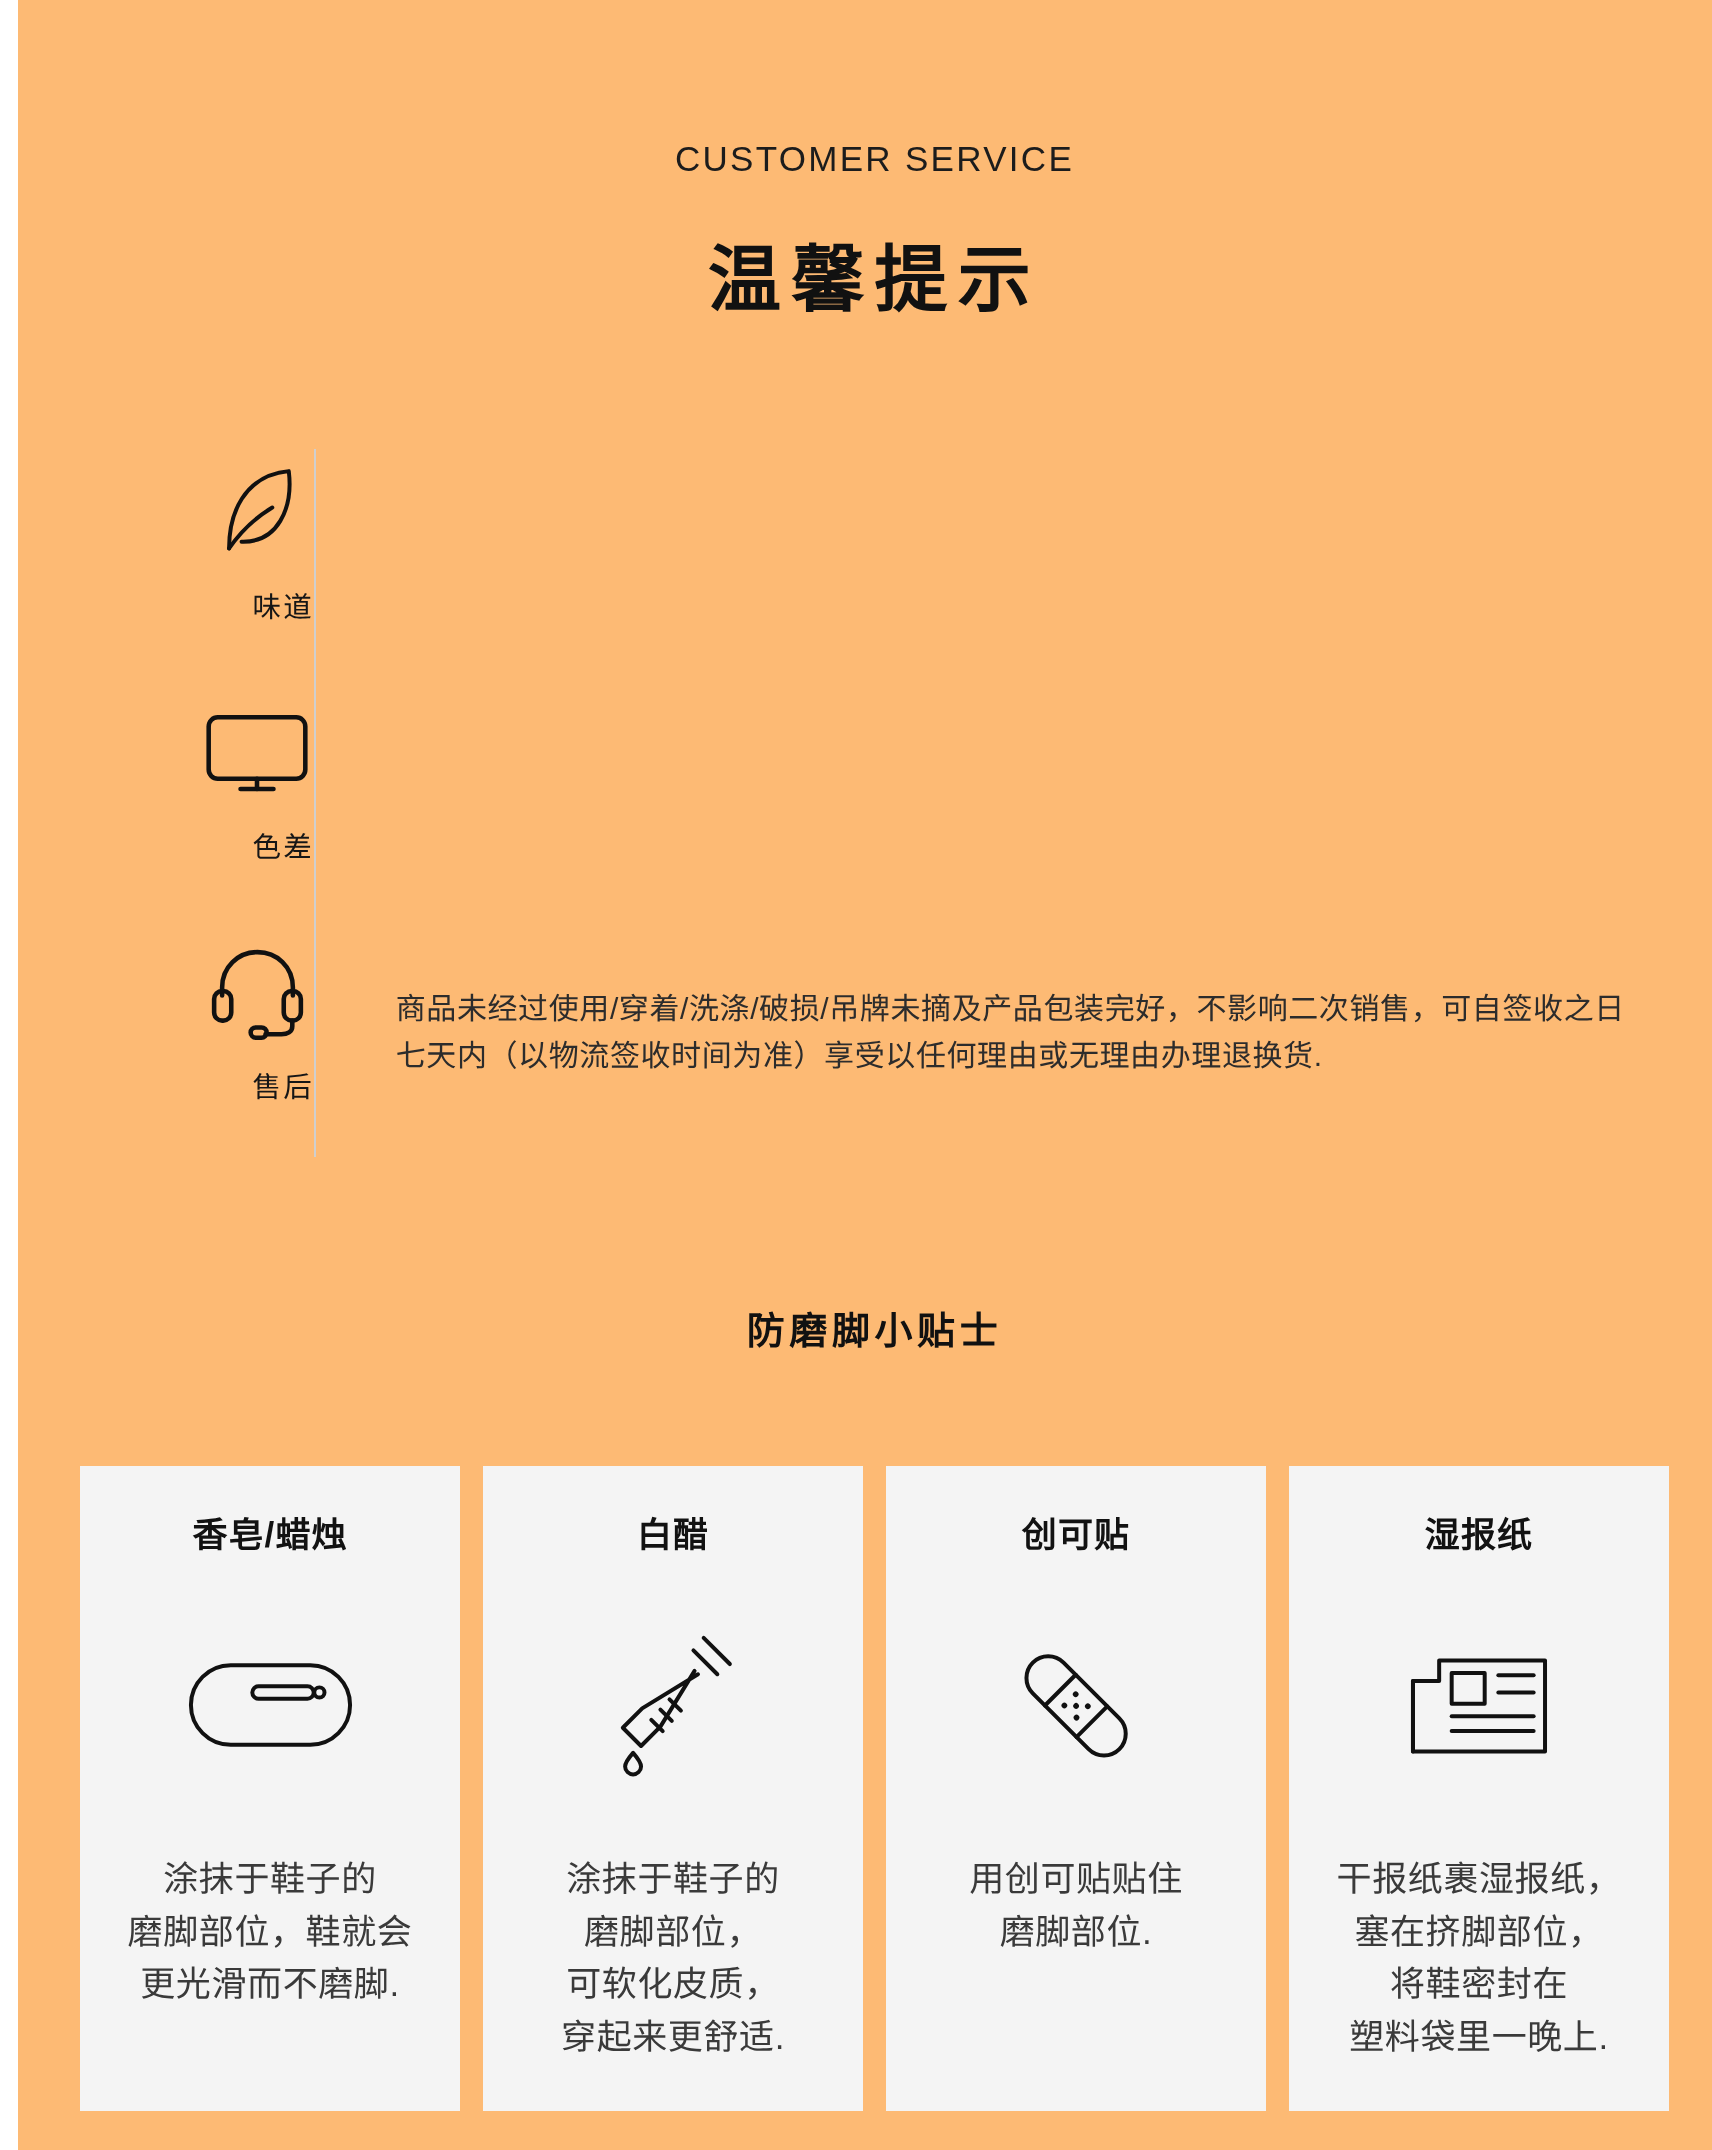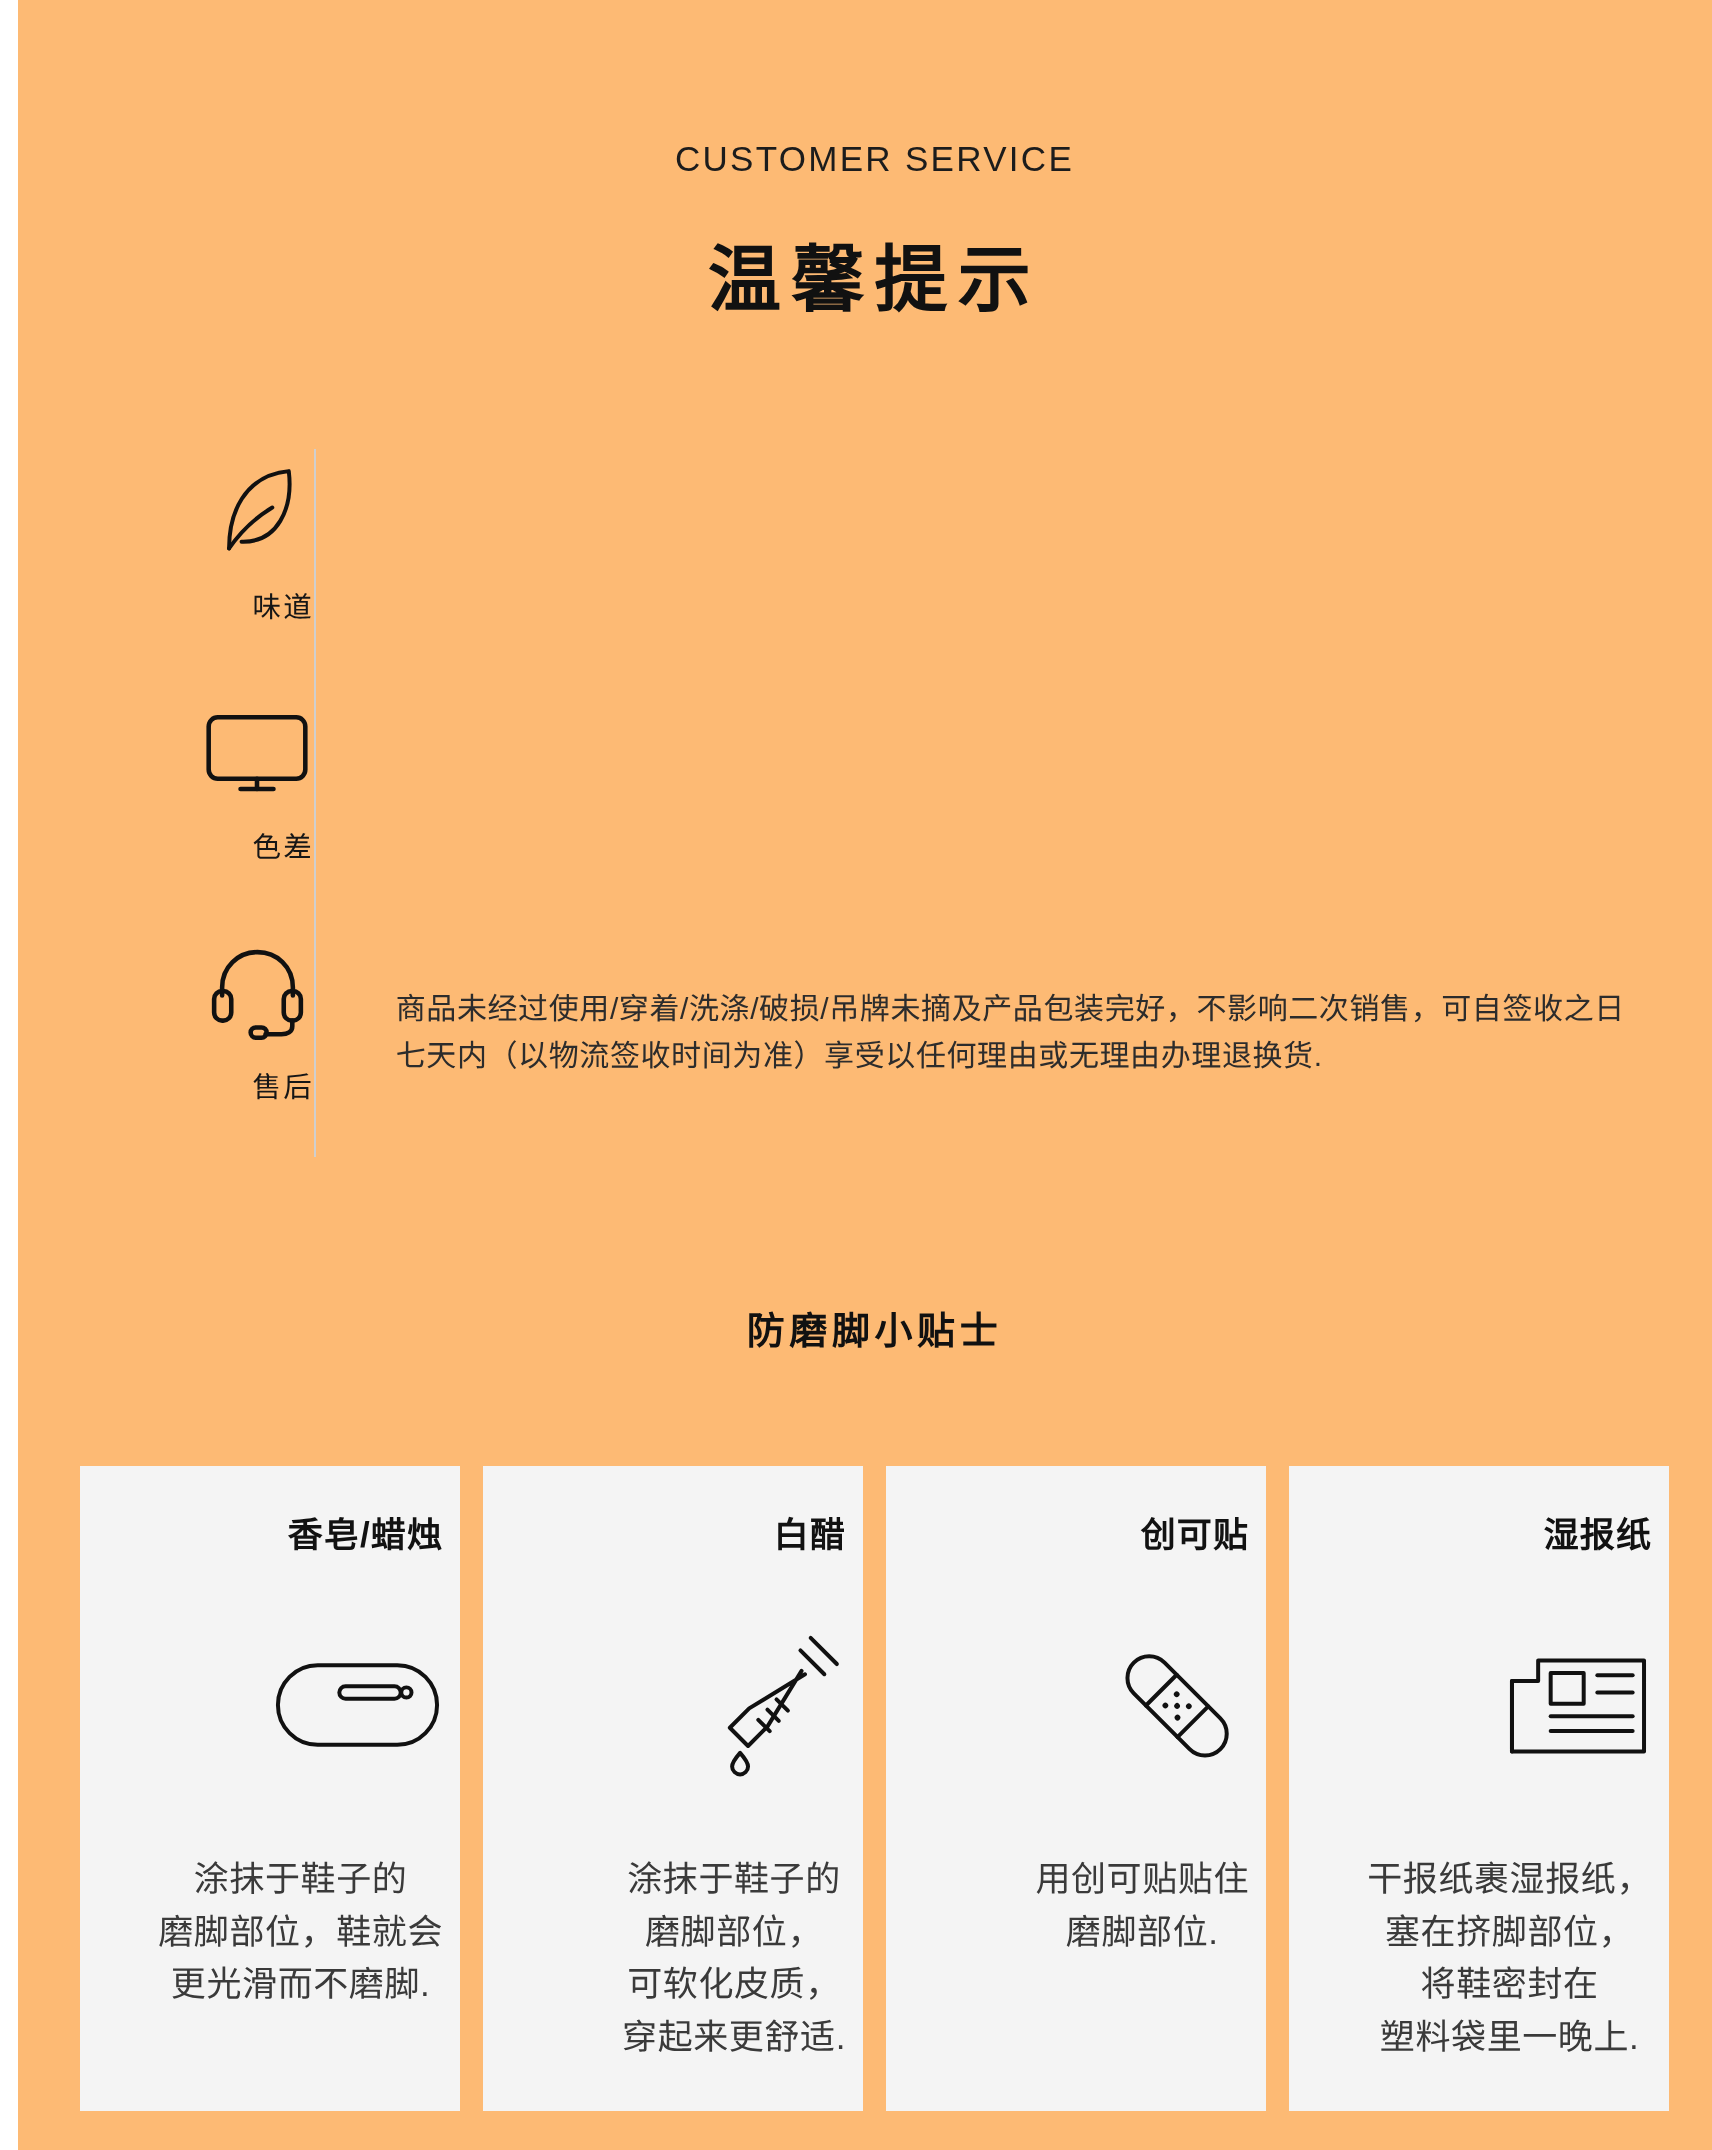--- a/index.html
+++ b/index.html
@@ -117,21 +117,21 @@
     gap: 23px;
     padding: 0 46px;
   }
   .card {
     width: 400px;
     background: #f4f4f4;
     box-sizing: border-box;
     padding: 40px 17px 46px 17px;
     display: flex;
     flex-direction: column;
-    align-items: flex-end;
+    align-items: center;
     min-height: 645px;
   }
   .card-title {
     font-size: 35px;
     font-weight: 700;
     letter-spacing: 1.1px;
     color: #121212;
     text-align: center;
   }
   .card-icon {

